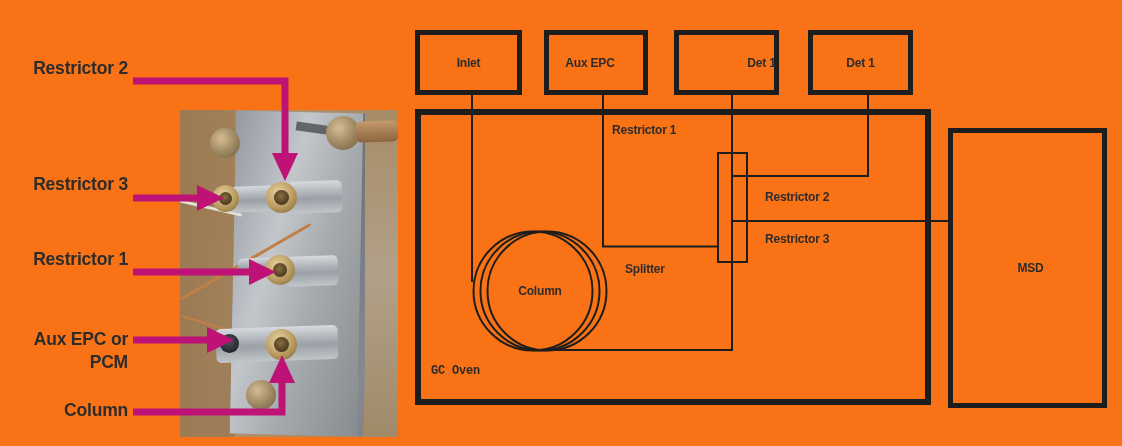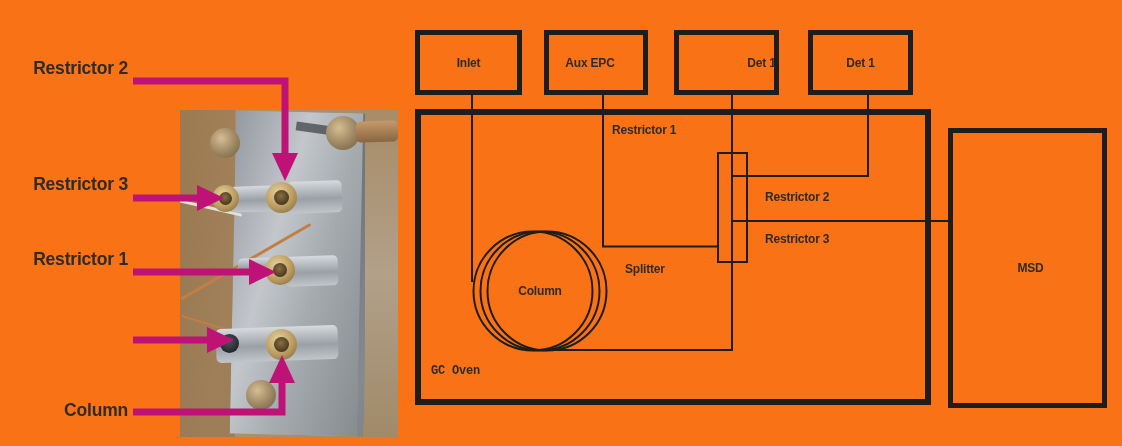--- a/index.html
+++ b/index.html
@@ -131,20 +131,22 @@
   <div class="callout" style="top:57px;">
     <div>Restrictor 2</div>
   </div>
   <div class="callout" style="top:173px;">
     <div>Restrictor 3</div>
   </div>
   <div class="callout" style="top:248px;">
     <div>Restrictor 1</div>
   </div>
   <div class="callout" style="top:328px;">
+    <div>Aux EPC or</div>
+    <div>PCM</div>
   </div>
   <div class="callout" style="top:399px;">
     <div>Column</div>
   </div>
 
   <div class="dlabel boxlabel" style="left:415px;top:30px;width:107px;height:65px;">Inlet</div>
   <div class="dlabel boxlabel" style="left:544px;top:30px;width:92px;height:65px;">Aux EPC</div>
   <div class="dlabel boxlabel" style="left:674px;top:30px;width:105px;height:65px;padding-left:35px;">Det 1</div>
   <div class="dlabel boxlabel" style="left:808px;top:30px;width:105px;height:65px;">Det 1</div>
   <div class="dlabel boxlabel" style="left:948px;top:128px;width:165px;height:280px;">MSD</div>

